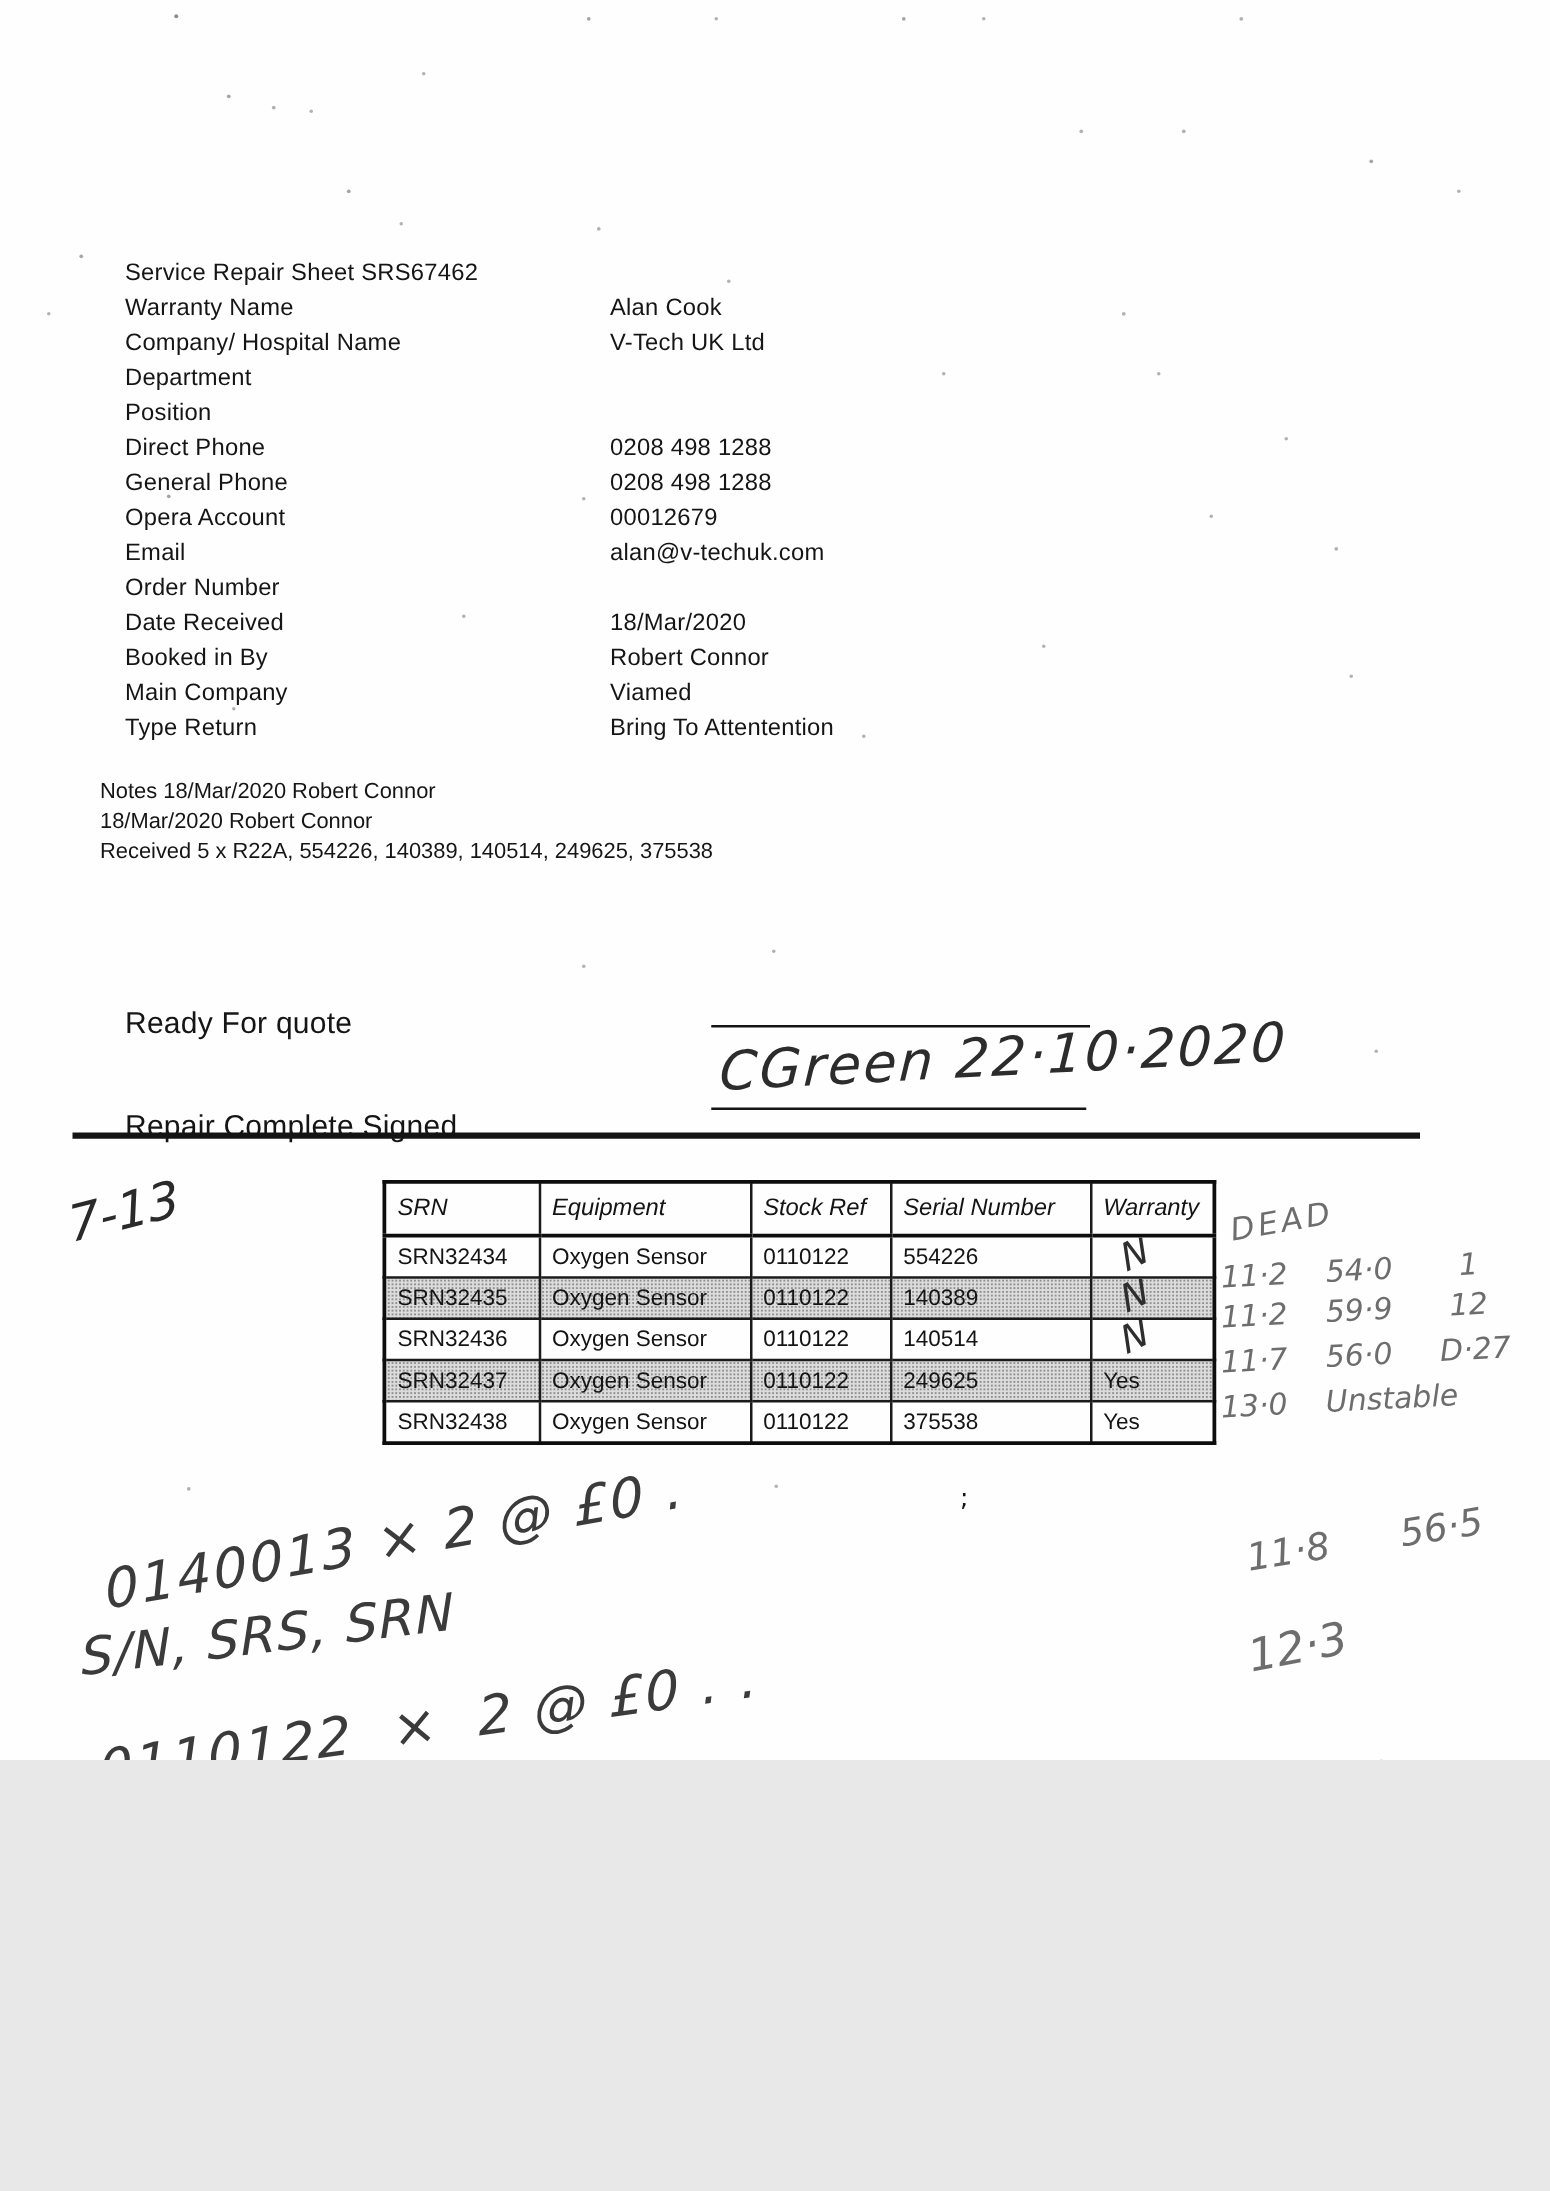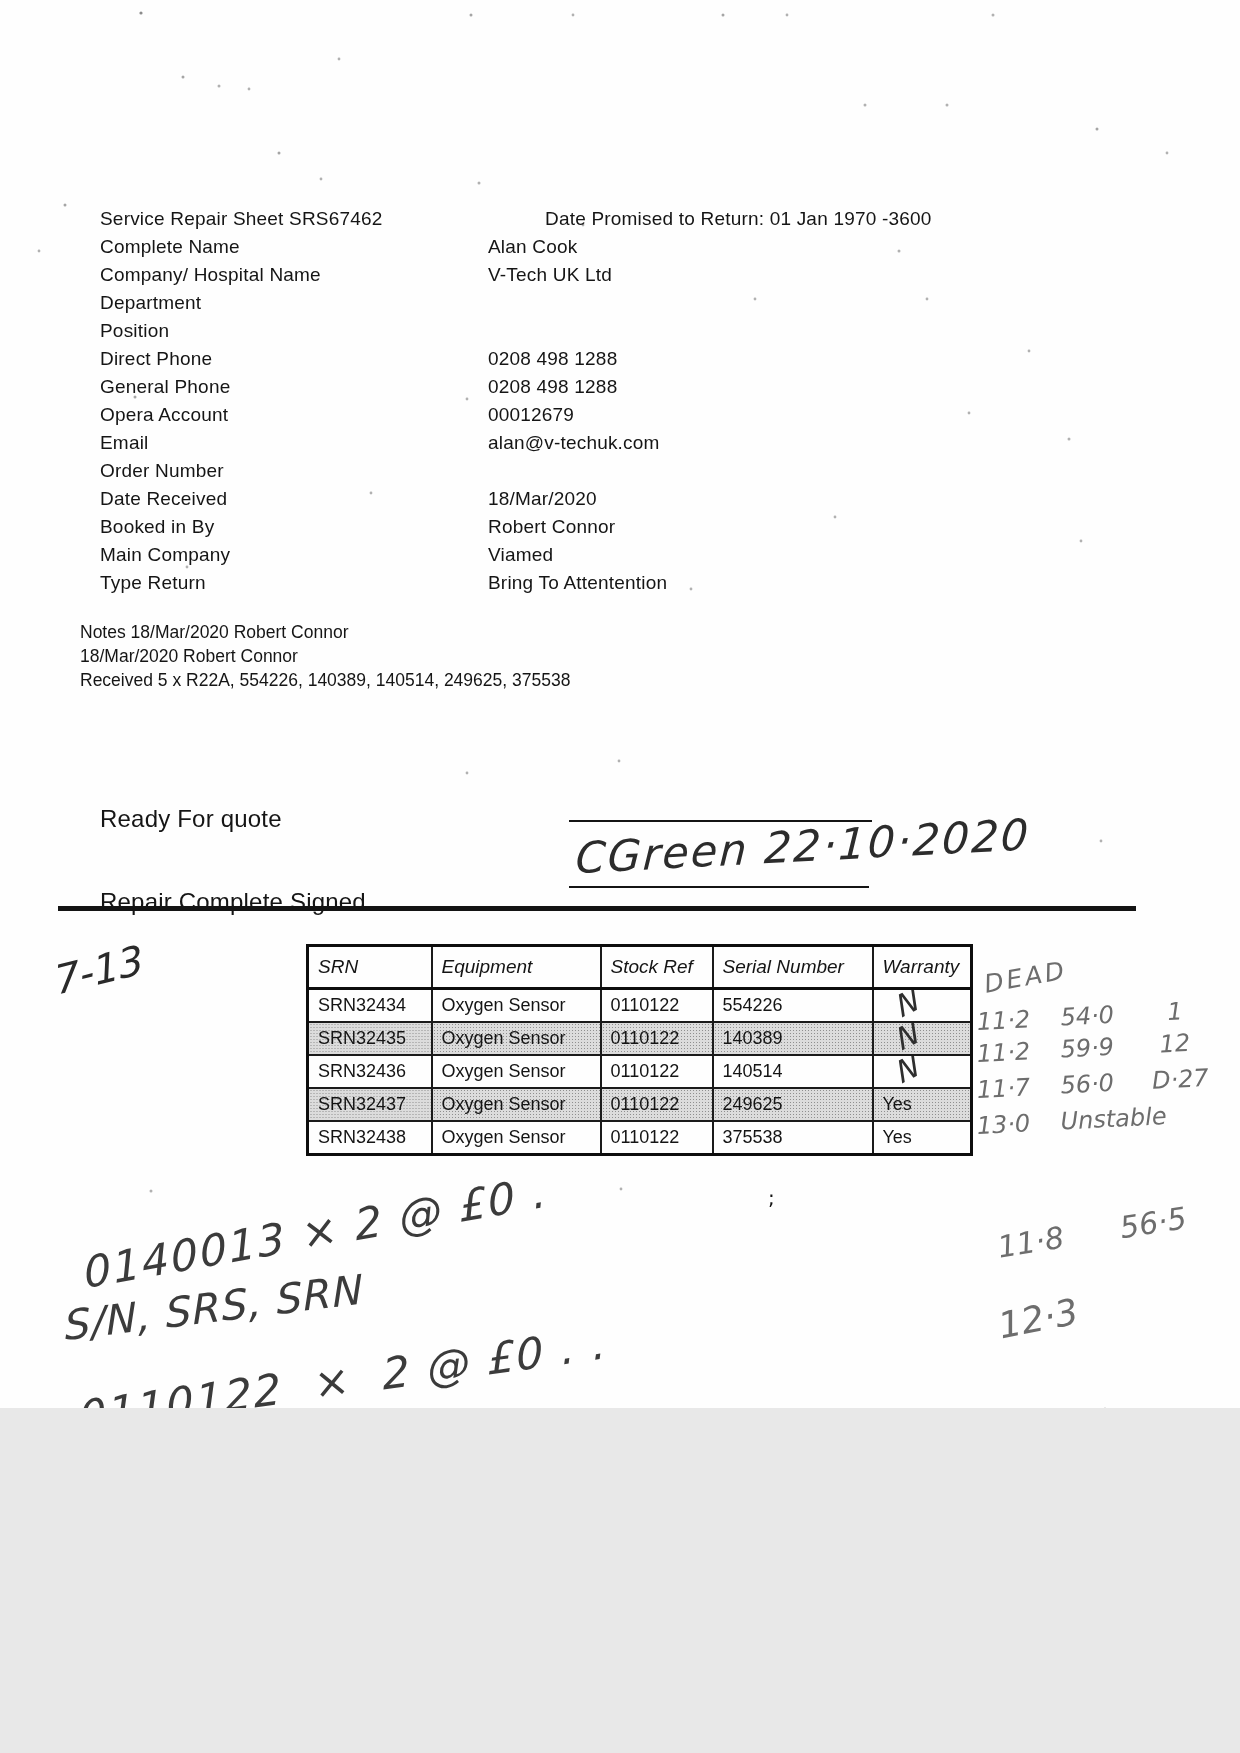--- a/index.html
+++ b/index.html
@@ -91,24 +91,23 @@
 </head>
 <body>
 
 <div id="page">
 
   <div id="noise"></div>
 
   <div class="hdr-block print">
     <div class="hdr-row">
       <span class="lbl">Service Repair Sheet SRS67462</span>
-      <span class="val-indent">Date Promised to Return: 01 Jan 1970 -3600</span>
-    </div>
-    <div class="hdr-row">
-      <span class="lbl">Complete Name</span>
+    </div>
+    <div class="hdr-row">
+      <span class="lbl">Warranty Name</span>
       <span class="val">Alan Cook</span>
     </div>
     <div class="hdr-row">
       <span class="lbl">Company/ Hospital Name</span>
       <span class="val">V-Tech UK Ltd</span>
     </div>
     <div class="hdr-row">
       <span class="lbl">Department</span>
       <span class="val"></span>
     </div>

